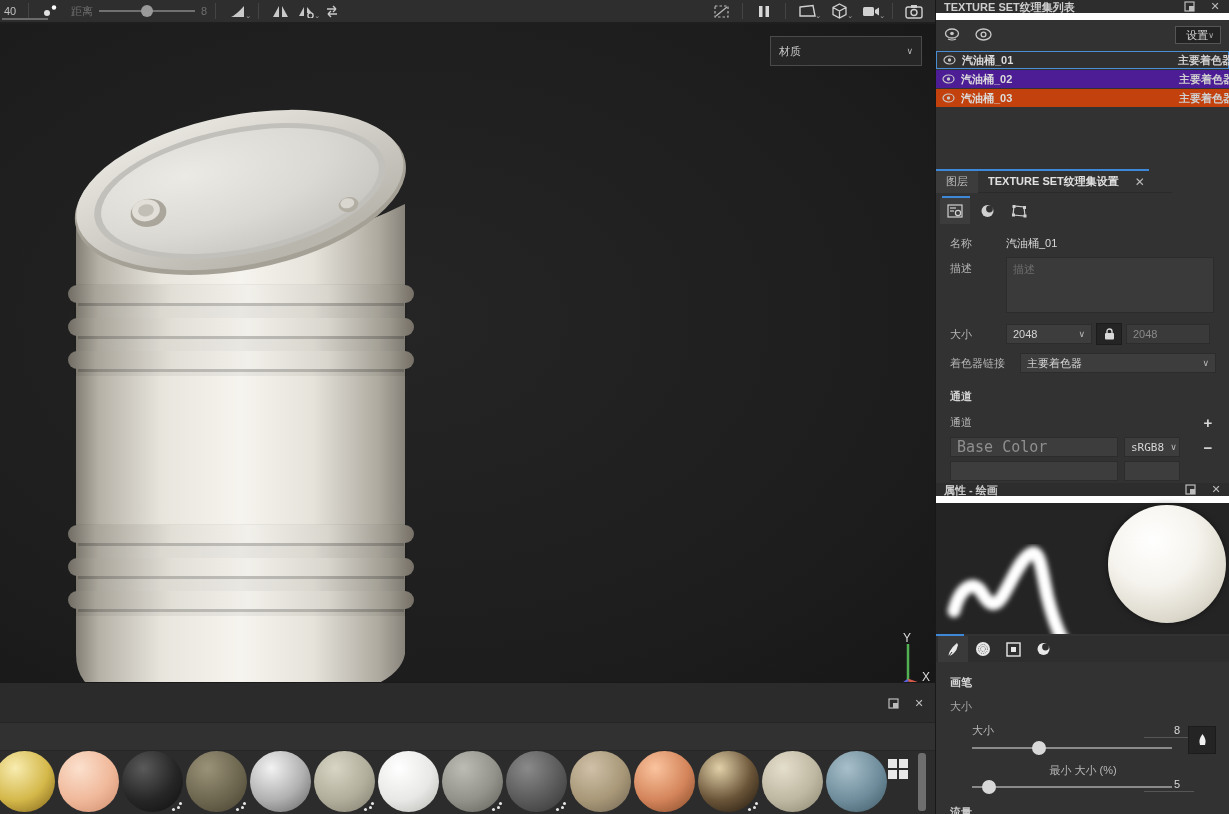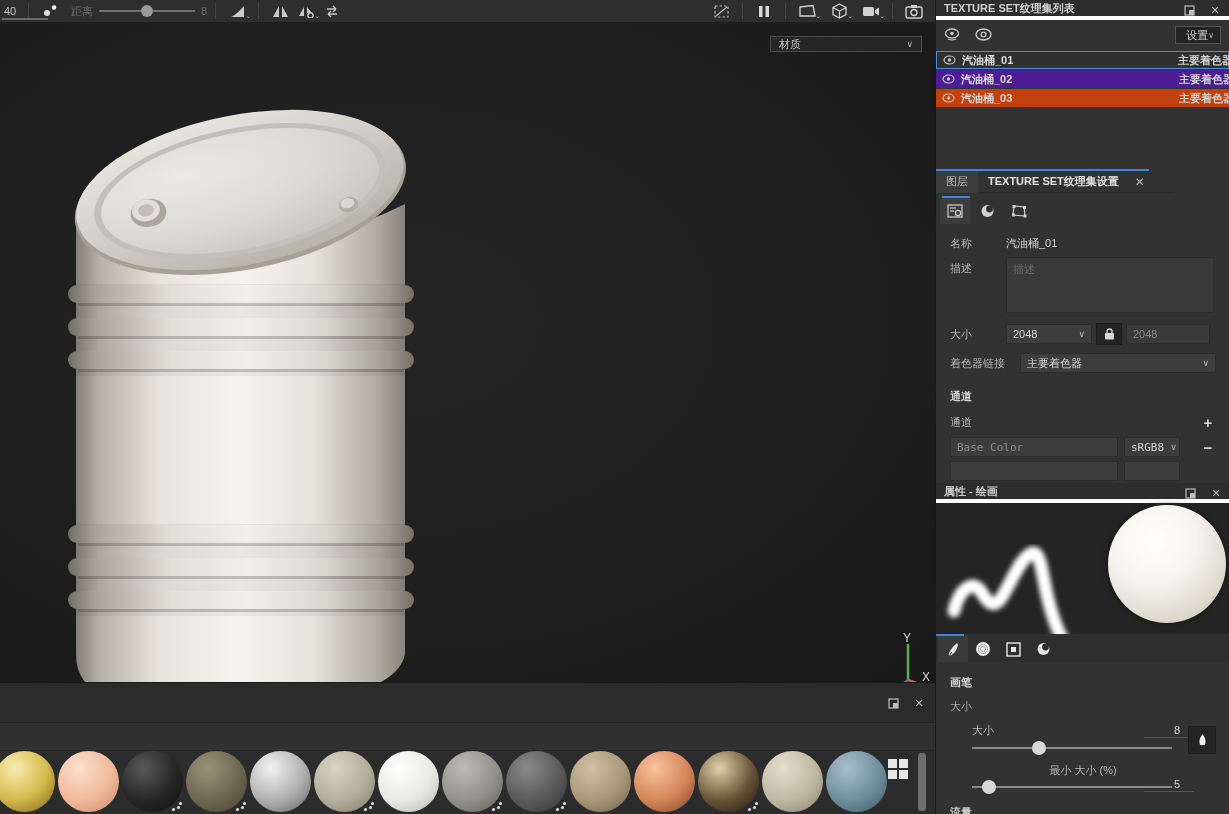--- a/index.html
+++ b/index.html
@@ -16,29 +16,29 @@
   .chev { font-size:7px; color:#aaa; position:absolute; right:-1px; bottom:1px; }
   .tb-val { color:#c0c0c0; font-size:11px; }
   .dim { color:#6e6e6e; }
   .mini-slider { position:absolute; left:2px; top:17px; width:46px; height:2px; background:#6a6a6a; }
   .tb-slider { position:relative; width:96px; height:2px; background:#707070; margin:0 6px; }
   .tb-slider .knob { position:absolute; top:-5px; width:12px; height:12px; border-radius:50%; background:#9a9a9a; }
 
   
   .viewport { position:absolute; left:0; top:24px; width:935px; height:658px;
     background:radial-gradient(ellipse at 42% 45%, #252525 0%, #1d1d1d 70%, #171717 100%); }
-  .shading-dd { position:absolute; left:770px; top:12px; width:152px; height:16px; background:#262626;
+  .shading-dd { position:absolute; left:770px; top:12px; width:152px; height:30px; background:#262626;
     border:1px solid #4a4a4a; color:#c8c8c8; display:flex; align-items:center; padding:0 8px; }
   .shading-dd .dd-chev { margin-left:auto; font-size:9px; color:#bbb; }
 
   
   .rpanel { position:absolute; left:935px; top:0; width:294px; height:814px; background:#323232;
     border-left:1px solid #181818; }
-  .panel-title { height:20px; background:#2d2d2d; display:flex; align-items:flex-end; padding:0 8px;
-    font-weight:bold; color:#cdcdcd; border-bottom:4px solid #ffffff; }
+  .panel-title { height:20px; background:#2d2d2d; display:flex; align-items:flex-start; padding:0 8px;
+    font-weight:bold; color:#cdcdcd; border-bottom:7px solid #ffffff; }
   .wbtns { margin-left:auto; display:flex; gap:14px; align-items:center; }
   .wbtn { color:#bdbdbd; font-size:11px; width:12px; height:12px; display:flex; align-items:center; justify-content:center; }
   .ts-toolbar { height:30px; display:flex; align-items:center; padding:0 8px; gap:14px; }
   .settings-btn { margin-left:auto; background:#232323; border:1px solid #555; height:18px;
     padding:0 6px 0 10px; display:flex; align-items:center; color:#d5d5d5; }
   .ts-row { position:relative; height:18px; margin:1px 0; display:flex; align-items:center; gap:6px;
     padding:0 0 0 6px; background:#4c1d95; }
   .ts-row.selected { border:1px solid #4a8fd4; background:#303030; }
   .ts-name { font-weight:bold; color:#dcdcdc; }
   .ts-shader { position:absolute; right:-5px; font-weight:bold; color:#cfcfcf; white-space:nowrap; }
@@ -67,21 +67,21 @@
   .dropdown .dd-chev { margin-left:auto; font-size:9px; color:#bbb; padding-left:6px; }
   .lockbtn { width:26px; height:22px; background:#242424; border:1px solid #1c1c1c; display:flex;
     align-items:center; justify-content:center; margin:0 4px; }
   .txtinput { background:#3a3a3a; border:1px solid #2c2c2c; height:20px; color:#8a8a8a;
     font-family:inherit; font-size:11px; padding:0 6px; }
   .sec-title { font-weight:bold; color:#d2d2d2; margin:16px 14px 4px; }
   .ch-head { display:flex; align-items:center; margin:10px 14px 6px; color:#b5b5b5; }
   .plus-btn,.minus-btn { margin-left:auto; color:#d8d8d8; font-size:15px; font-weight:bold; width:16px; text-align:center; }
   .ch-row { display:flex; align-items:center; margin:4px 14px; gap:6px; }
   .ch-name { width:168px; background:#3d3d3d; border:1px solid #2c2c2c; height:20px; color:#8f8f8f;
-    font-family:"DejaVu Sans Mono","Liberation Mono",monospace; font-size:11px; padding:0 6px; }
+    font-family:"DejaVu Sans Mono","Liberation Mono",monospace; font-size:15px; padding:0 6px; }
   .ch-name::placeholder { color:#8f8f8f; }
   .ch-fmt { width:56px; }
 
   
   .props { position:absolute; left:0; top:483px; width:294px; height:331px; background:#323232; overflow:hidden; }
   .preview { position:absolute; left:0; top:20px; width:294px; height:131px; background:#242424; display:flex; }
   .stroke-box { width:147px; height:131px; }
   .sphere-prev { position:absolute; left:172px; top:2px; width:118px; height:118px; border-radius:50%;
     background:radial-gradient(circle at 38% 30%, #ffffff 0%, #f6f4ee 40%, #ddd9cd 72%, #b7b3a6 100%);
     box-shadow:0 0 6px rgba(0,0,0,.5); }

